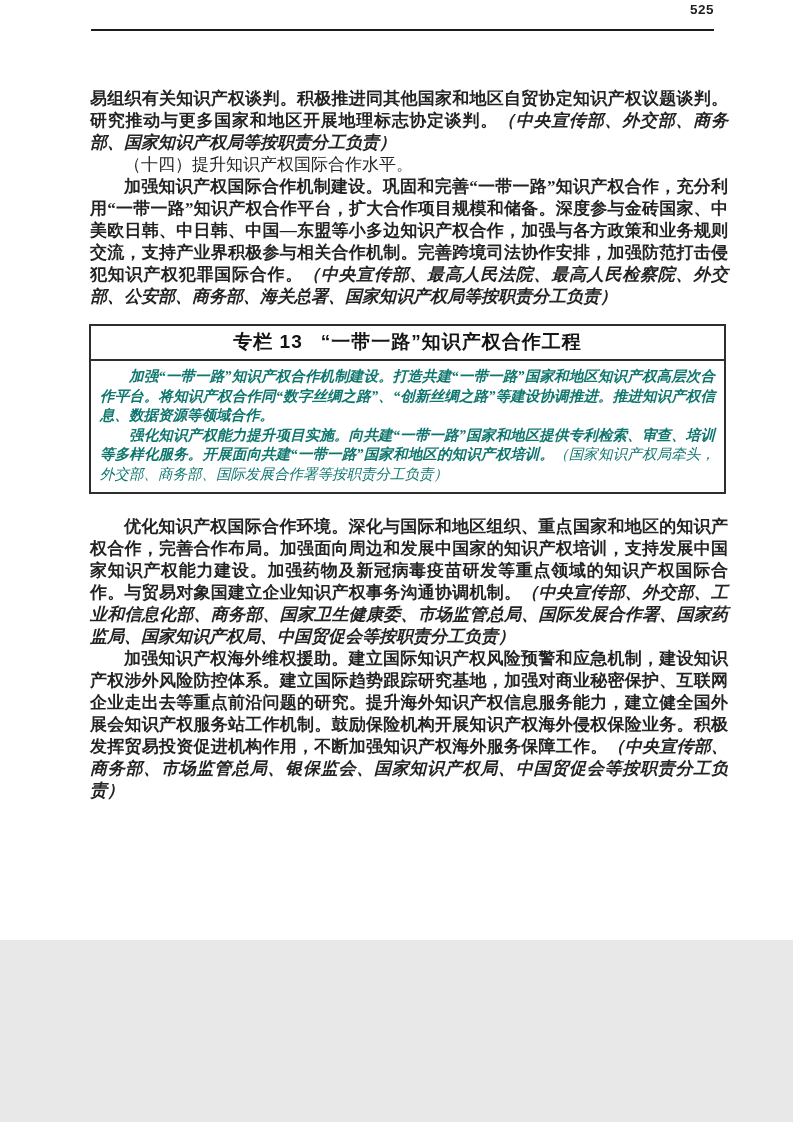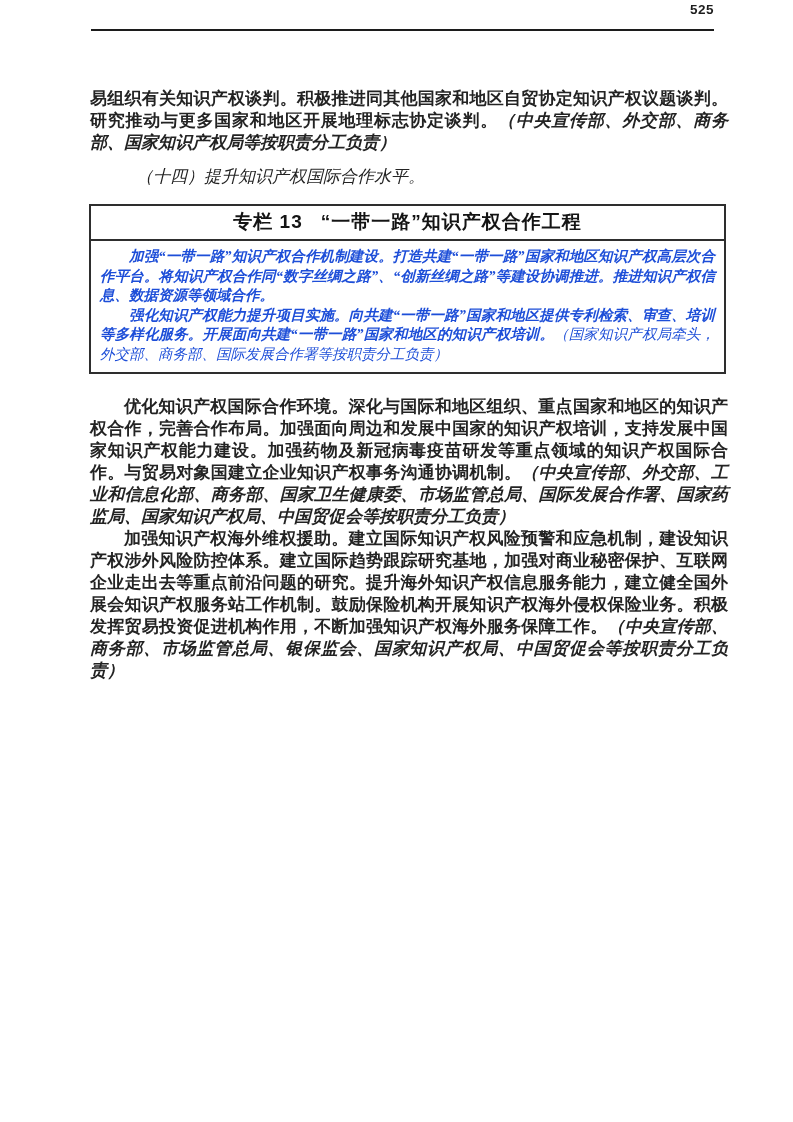--- a/index.html
+++ b/index.html
@@ -1,19 +1,19 @@
 <!DOCTYPE html>
 <html><head>
 <meta charset="utf-8">
 <style>
   html, body { margin: 0; padding: 0; background: #e8e8e8; }
   .page {
     position: relative;
     width: 793px;
-    height: 1122px;
+    height: 940px;
     margin: 0 auto;
     background: #ffffff;
     overflow: hidden;
     font-family: "Liberation Serif", serif;
   }
   .page-number {
     position: absolute;
     top: 2px;
     right: 79px;
     font-family: "Liberation Sans", sans-serif;
@@ -43,23 +43,22 @@
   .para {
     margin: 0;
     text-indent: 2em;
     font-weight: bold;
   }
   .para.no-indent { text-indent: 0; }
   .kai {
     font-style: italic;
   }
   .heading-kai {
-    margin: 12px;
+    margin: 0;
     text-indent: 2em;
-    font-style: italic;
   }
   .column-box {
     box-sizing: border-box;
     width: 637px;
     margin: 16px 0 22px -1px;
     border: 2px solid #2e2e2e;
   }
   .column-box-title {
     padding: 5px 16px 6px;
     border-bottom: 2px solid #2e2e2e;
@@ -70,21 +69,21 @@
     color: #141414;
     letter-spacing: 1px;
   }
   .box-label { margin-right: 18px; }
   .column-box-body {
     padding: 6px 9px 8px;
     font-size: 14.5px;
     line-height: 19.5px;
     font-weight: bold;
     font-style: italic;
-    color: #1d4ed8;
+    color: #0f766e;
     text-align: justify;
   }
   .box-para {
     margin: 0;
     text-indent: 2em;
   }
   .box-resp {
     font-weight: normal;
   }
 </style>
@@ -96,20 +95,21 @@
   <div class="page-number">525</div>
 
   <div class="header-rule"></div>
 
   <div class="content">
 
     <p class="para no-indent"><span>易组织有关知识产权谈判。积极推进同其他国家和地区自贸协定知识产权议题谈判。研究推动与更多国家和地区开展地理标志协定谈判。</span><span class="kai">（中央宣传部、外交部、商务部、国家知识产权局等按职责分工负责）</span></p>
 
     <p class="heading-kai">（十四）提升知识产权国际合作水平。</p>
 
+    <p class="para"><span>加强知识产权国际合作机制建设。巩固和完善“一带一路”知识产权合作，充分利用“一带一路”知识产权合作平台，扩大合作项目规模和储备。深度参与金砖国家、中美欧日韩、中日韩、中国—东盟等小多边知识产权合作，加强与各方政策和业务规则交流，支持产业界积极参与相关合作机制。完善跨境司法协作安排，加强防范打击侵犯知识产权犯罪国际合作。</span><span class="kai">（中央宣传部、最高人民法院、最高人民检察院、外交部、公安部、商务部、海关总署、国家知识产权局等按职责分工负责）</span></p>
 
     <div class="column-box">
       <div class="column-box-title">
         <span class="box-label">专栏 13</span><span>“一带一路”知识产权合作工程</span>
       </div>
       <div class="column-box-body">
         <p class="box-para">加强“一带一路”知识产权合作机制建设。打造共建“一带一路”国家和地区知识产权高层次合作平台。将知识产权合作同“数字丝绸之路”、“创新丝绸之路”等建设协调推进。推进知识产权信息、数据资源等领域合作。</p>
         <p class="box-para"><span>强化知识产权能力提升项目实施。向共建“一带一路”国家和地区提供专利检索、审查、培训等多样化服务。开展面向共建“一带一路”国家和地区的知识产权培训。</span><span class="box-resp">（国家知识产权局牵头，外交部、商务部、国际发展合作署等按职责分工负责）</span></p>
       </div>
     </div>

